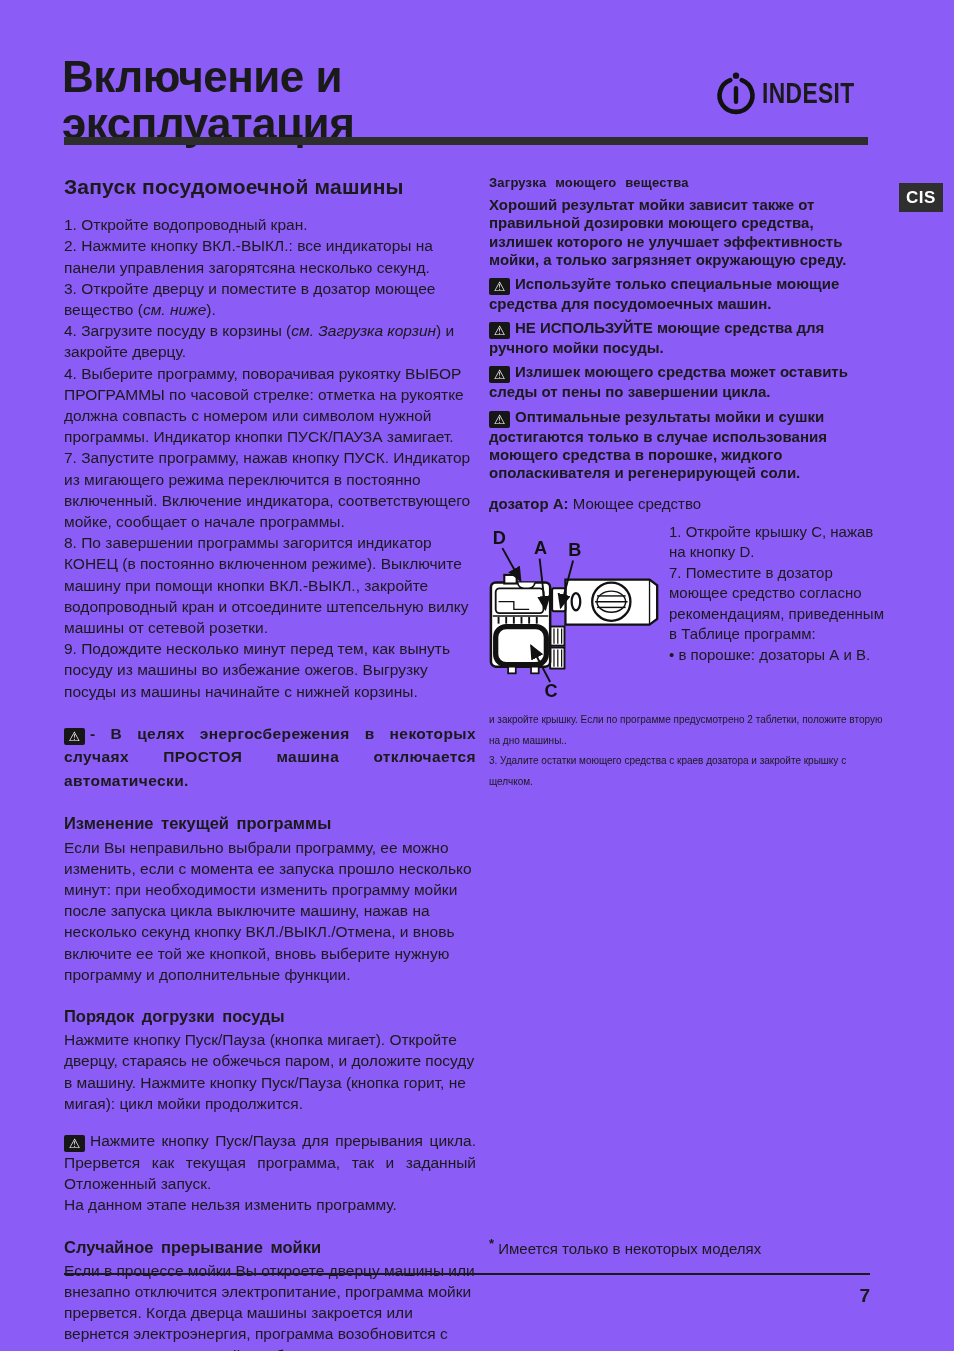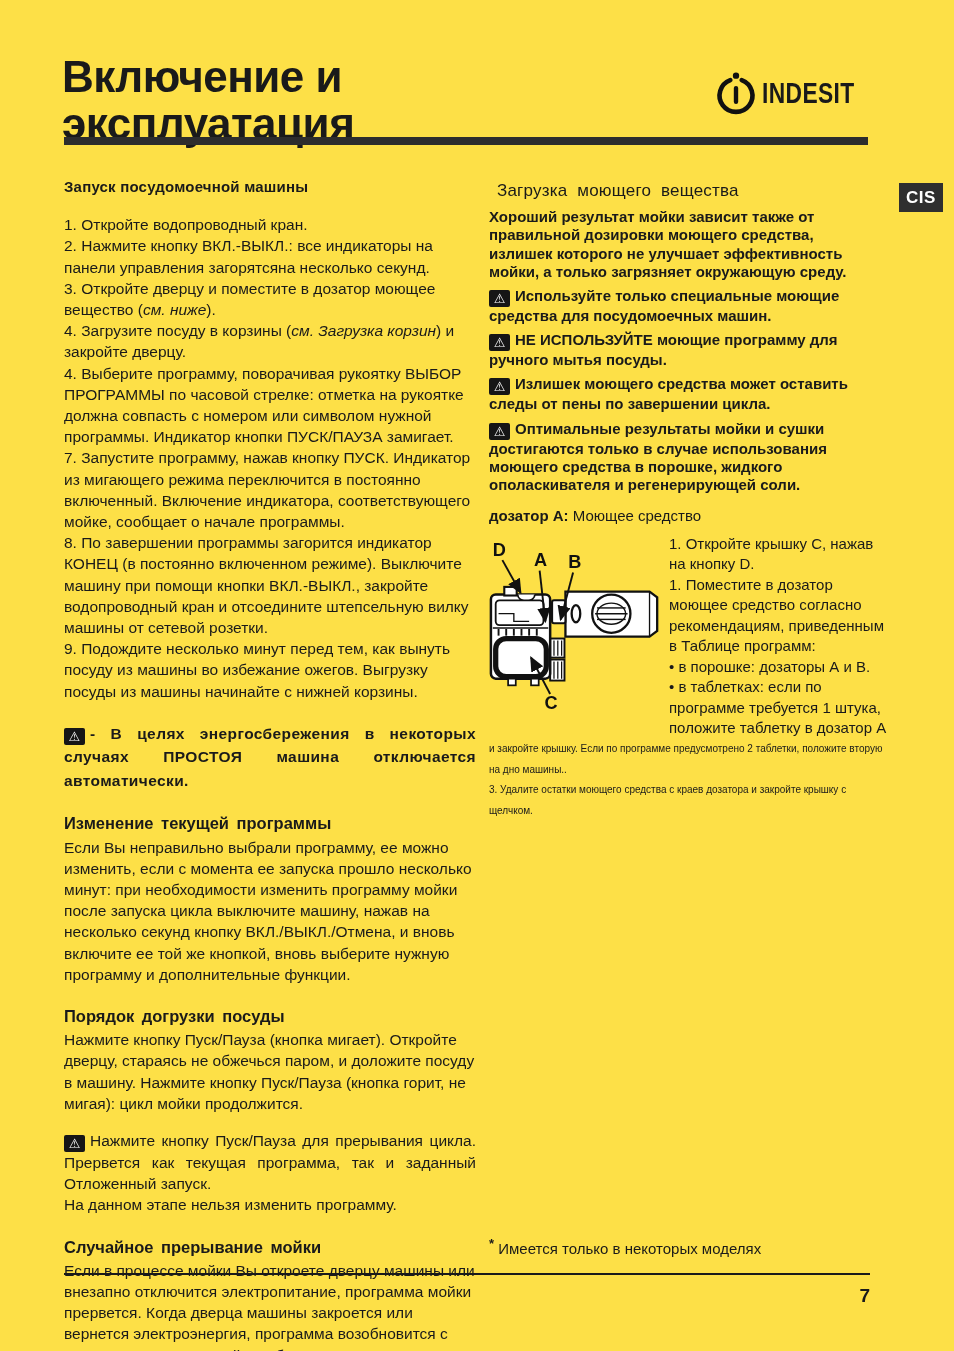--- a/index.html
+++ b/index.html
@@ -1,17 +1,17 @@
 <!DOCTYPE html>
 <html><head>
 <meta charset="utf-8">
 <style>
   html, body { margin:0; padding:0; background:#e8e8e8; }
   .page {
-    position:relative; width:954px; height:1351px; background:#fde047;
+    position:relative; width:954px; height:1351px; background:#8b5cf6;
     font-family:"Liberation Sans", sans-serif; color:#1a1a1a; overflow:hidden;
   }
   
   .title {
     position:absolute; left:62px; top:24px;
     font-size:44px; font-weight:bold; line-height:47px; letter-spacing:-0.5px;
   }
   .title span { display:block; }
   .logo { position:absolute; left:714px; top:70px; display:flex; align-items:center; }
   .logo svg { width:44px; height:46px; }
@@ -20,33 +20,33 @@
     transform:scaleX(0.76); transform-origin:left center; margin-left:4px;
   }
   .header-rule { position:absolute; left:64px; top:137px; width:804px; height:8px; background:#2d2d2d; }
   .cis-badge {
     position:absolute; left:899px; top:183px; width:44px; height:29px;
     background:#2f2f2f; color:#fff; font-weight:bold; font-size:17px;
     display:flex; align-items:center; justify-content:center; letter-spacing:0.5px;
   }
   
   .col-left { position:absolute; left:64px; top:176px; width:412px; font-size:15.5px; line-height:21.2px; }
-  .col-left h2 { font-size:15px; font-weight:bold; margin:0 0 17px 0; letter-spacing:0.2px; }
+  .col-left h2 { font-size:21px; font-weight:bold; margin:0 0 17px 0; letter-spacing:0.2px; }
   .col-left p { margin:0; }
   .energy { font-weight:bold; line-height:23.5px; margin-top:20px !important; letter-spacing:0.4px; }
   h3.sub { font-size:16.5px; font-weight:bold; margin:21px 0 2px 0; word-spacing:3px; }
   .just { text-align:justify; }
   .gap-top { margin-top:16px !important; }
   .warn-icon {
     display:inline-block; width:21px; height:17px; background:#161616; color:#ffffff;
     font-size:13px; line-height:17px; text-align:center; border-radius:2px;
     margin-right:5px; vertical-align:-2px; font-weight:normal;
   }
   .col-right { position:absolute; left:489px; top:174px; width:402px; font-size:15px; line-height:18.2px; }
-  .col-right h3 { font-size:17px; font-weight:normal; margin:8px; word-spacing:5px; letter-spacing:0.2px; }
+  .col-right h3 { font-size:13px; font-weight:bold; margin:0; word-spacing:5px; letter-spacing:0.2px; }
   .col-right .intro { font-weight:bold; margin:4px 0 0 0; width:380px; }
   .col-right p.warn { font-weight:bold; margin:6px 0 0 0; width:380px; }
   .dispenser { margin:13px 0 0 0 !important; line-height:18.5px; }
   .dispenser b { font-weight:bold; }
   .col-right p { margin:0; }
   .diagram-row { display:flex; margin-top:8px; }
   .diagram-row svg { flex:0 0 172px; width:172px; height:188px; }
   .side-steps { margin-left:8px; width:222px; font-size:15px; line-height:20.5px; }
   .side-steps p { margin:0; }
   .below { font-size:10px; line-height:20.8px; margin:0; }
@@ -110,21 +110,21 @@
   </section>
 
   <section class="col-right">
     <h3>Загрузка моющего вещества</h3>
     <p class="intro">Хороший результат мойки зависит также от правильной дозировки моющего средства, излишек которого не улучшает эффективность мойки, а только загрязняет окружающую среду.</p>
 
     <p class="warn">
       <span class="warn-icon">⚠</span><span>Используйте только специальные моющие средства для посудомоечных машин.</span>
     </p>
     <p class="warn">
-      <span class="warn-icon">⚠</span><span>НЕ ИСПОЛЬЗУЙТЕ моющие программу для ручного мытья посуды.</span>
+      <span class="warn-icon">⚠</span><span>НЕ ИСПОЛЬЗУЙТЕ моющие средства для ручного мойки посуды.</span>
     </p>
     <p class="warn">
       <span class="warn-icon">⚠</span><span>Излишек моющего средства может оставить следы от пены по завершении цикла.</span>
     </p>
     <p class="warn">
       <span class="warn-icon">⚠</span><span>Оптимальные результаты мойки и сушки достигаются только в случае использования моющего средства в порошке, жидкого ополаскивателя и регенерирующей соли.</span>
     </p>
 
     <p class="dispenser"><b>дозатор А:</b><span> Моющее средство</span></p>
 
@@ -180,23 +180,22 @@
         <text class="diag-label" x="47" y="30">A</text>
         <text class="diag-label" x="83" y="32">B</text>
         <text class="diag-label" x="58" y="180">C</text>
         <line x1="14" y1="24" x2="33" y2="58" stroke="#111" stroke-width="2" marker-end="url(#arr)"></line>
         <line x1="53" y1="35" x2="59" y2="88" stroke="#111" stroke-width="2" marker-end="url(#arr)"></line>
         <line x1="88" y1="37" x2="75" y2="86" stroke="#111" stroke-width="2" marker-end="url(#arr)"></line>
         <line x1="64" y1="164" x2="44" y2="126" stroke="#111" stroke-width="2" marker-end="url(#arr)"></line>
       </svg>
       <div class="side-steps">
         <p>1. Откройте крышку С, нажав на кнопку D.</p>
-        <p>1. Поместите в дозатор моющее средство согласно рекомендациям, приведенным в Таблице программ:</p>
+        <p>7. Поместите в дозатор моющее средство согласно рекомендациям, приведенным в Таблице программ:</p>
         <p>• в порошке: дозаторы А и В.</p>
-        <p>• в таблетках: если по программе требуется 1 штука, положите таблетку в дозатор А</p>
       </div>
     </div>
 
     <p class="below">и закройте крышку. Если по программе предусмотрено 2 таблетки, положите вторую на дно машины..</p>
     <p class="below">3. Удалите остатки моющего средства с краев дозатора и закройте крышку с щелчком.</p>
   </section>
 
   <p class="footnote"><sup>*</sup><span> Имеется только в некоторых моделях</span></p>
   <div class="footer-rule"></div>
   <div class="page-number">7</div>

